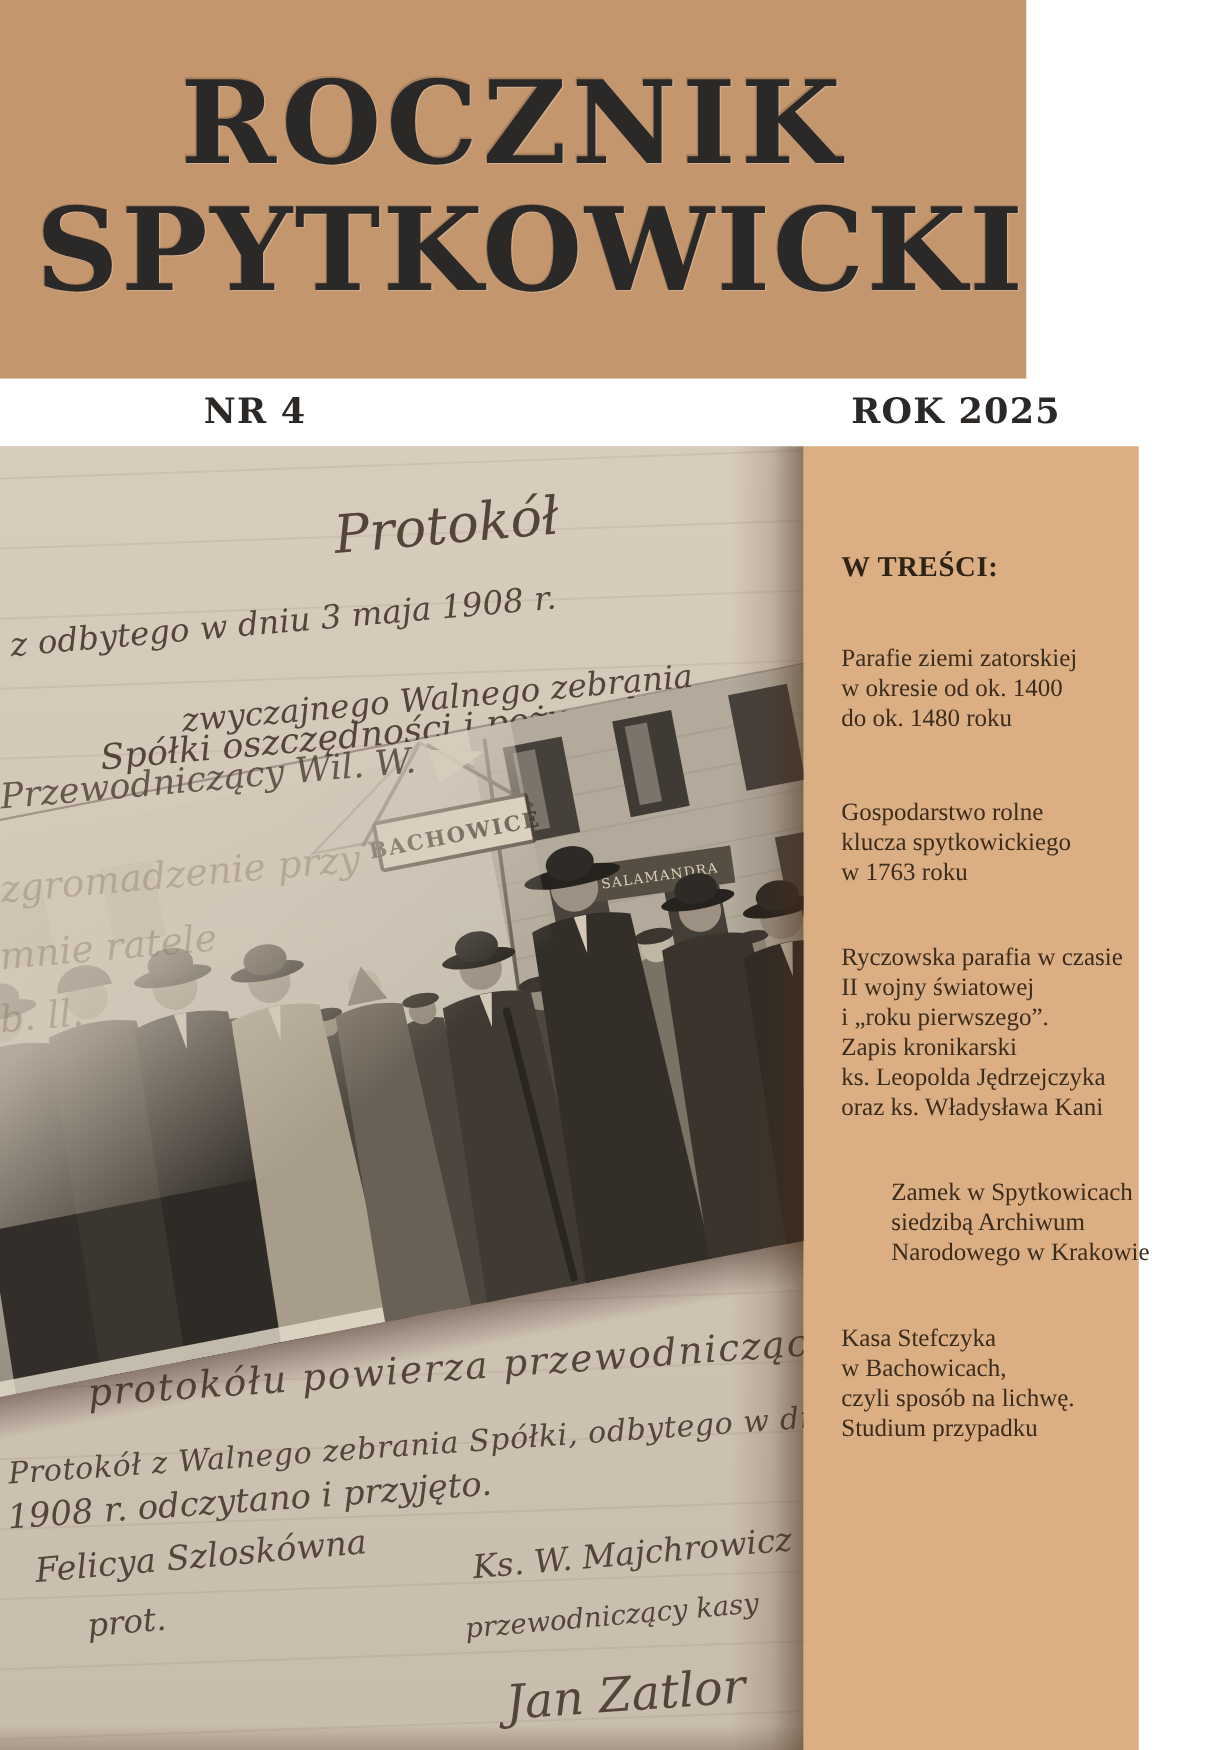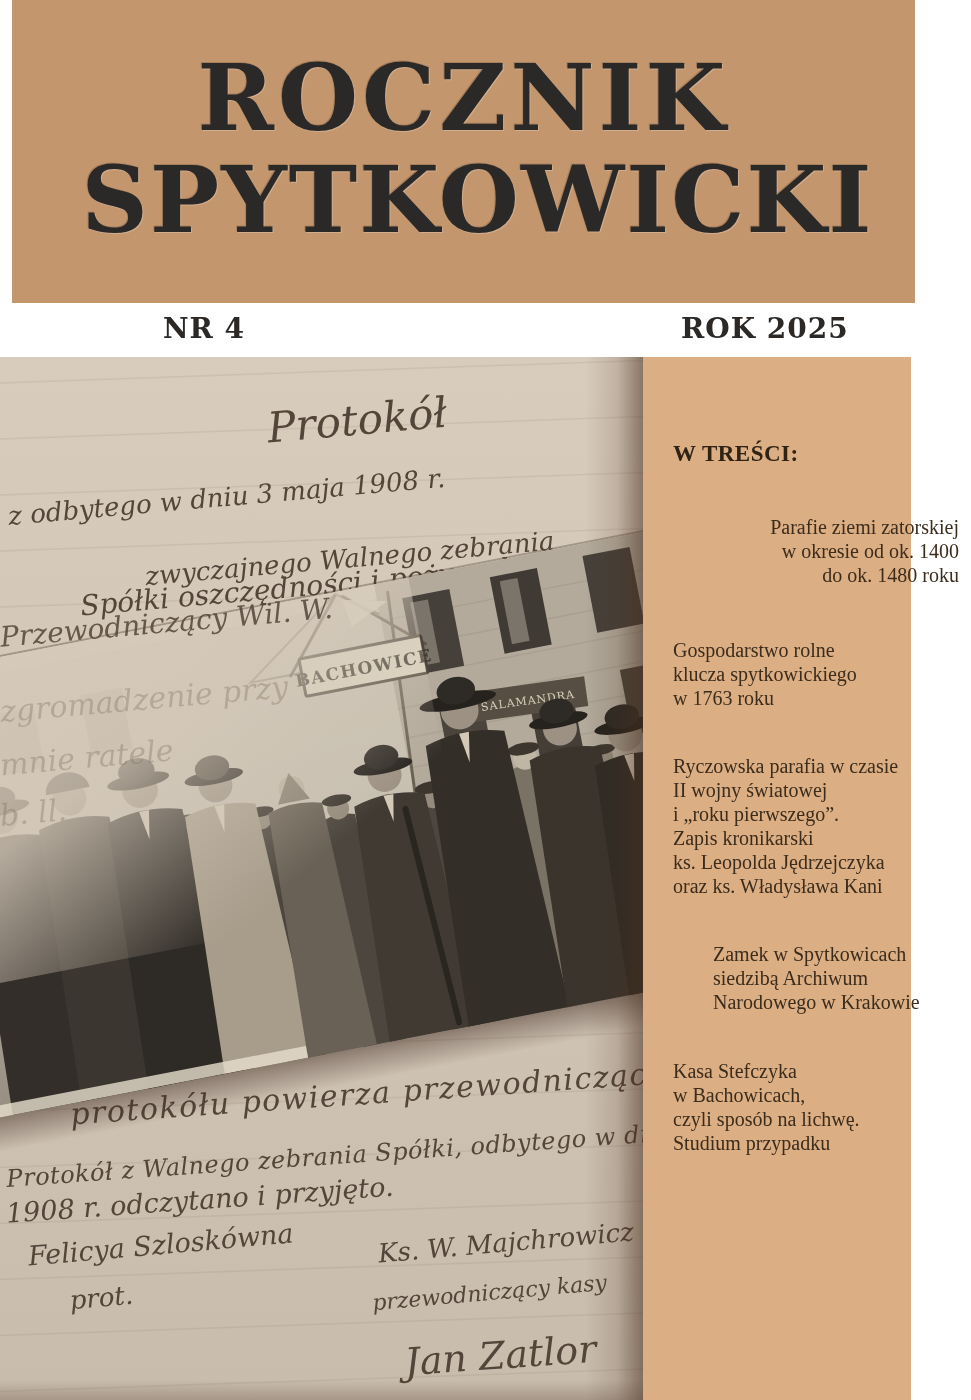--- a/index.html
+++ b/index.html
@@ -1,20 +1,20 @@
 <!DOCTYPE html>
 <html style="--header-bg: #c4966e; --sidebar-bg: #dcae84; --band-bg: #ffffff; --title-ink: #2b2927; --toc-ink: #3b2c1c; --paper: #d3c7b8; --hand-ink: #54453a;"><head>
 <meta charset="utf-8">
 <style>
   html,body{margin:0;padding:0;}
   body{width:971px;height:1400px;overflow:hidden;background:#ffffff;font-family:"Liberation Serif",serif;}
   .page{position:relative;width:971px;height:1400px;background:var(--band-bg,#fff);}
 
   
-  .masthead{position:absolute;top:0;left:12px;width:903px;height:303px;background:var(--header-bg,#c4966e);}
+  .masthead{position:absolute;top:0;left:0;width:821px;height:303px;background:var(--header-bg,#c4966e);}
   .title-line{position:absolute;left:0;right:0;text-align:center;
     font-family:"DejaVu Serif",serif;font-weight:700;color:var(--title-ink,#2b2927);
     font-size:92px;line-height:1.05;letter-spacing:4px;
     text-shadow:1px 1px 0 rgba(255,255,255,0.22), -1px -1px 0 rgba(0,0,0,0.15);}
   .title-line.l1{top:50px;}
   .title-line.l2{top:152px;letter-spacing:2px;padding-left:28px;}
 
   
   .band{position:absolute;top:303px;left:0;width:945px;height:54px;background:var(--band-bg,#ffffff);}
   .band-label{position:absolute;top:9px;font-family:"DejaVu Serif",serif;font-weight:700;
@@ -28,21 +28,21 @@
   .collage{position:absolute;top:0;left:0;width:643px;height:1043px;background:#d3c7b8;}
   .collage svg{display:block;}
 
   
   .toc{position:absolute;top:0;left:643px;width:268px;height:1043px;background:var(--sidebar-bg,#dcae84);}
   .toc-heading{position:absolute;top:84px;left:30px;margin:0;
     font-family:"Liberation Serif",serif;font-weight:700;font-size:23px;
     letter-spacing:0.5px;color:#2f2316;}
   .toc-article{position:absolute;left:30px;width:286px;
     font-family:"Liberation Serif",serif;font-size:20px;line-height:24px;color:var(--toc-ink,#3b2c1c);}
-  .toc-article.a1{top:158px;text-align:right;}
+  .toc-article.a1{top:158px;}
   .toc-article.a2{top:281px;}
   .toc-article.a3{top:397px;}
   .toc-article.a4{top:585px;margin-left:40px;}
   .toc-article.a5{top:702px;}
 
   .hand{font-family:"DejaVu Serif",serif;font-style:italic;fill:var(--hand-ink,#54453a);}
   .ghost{font-family:"DejaVu Serif",serif;font-style:italic;fill:#86755f;opacity:0.38;}
 </style>
 </head>
 <body>

